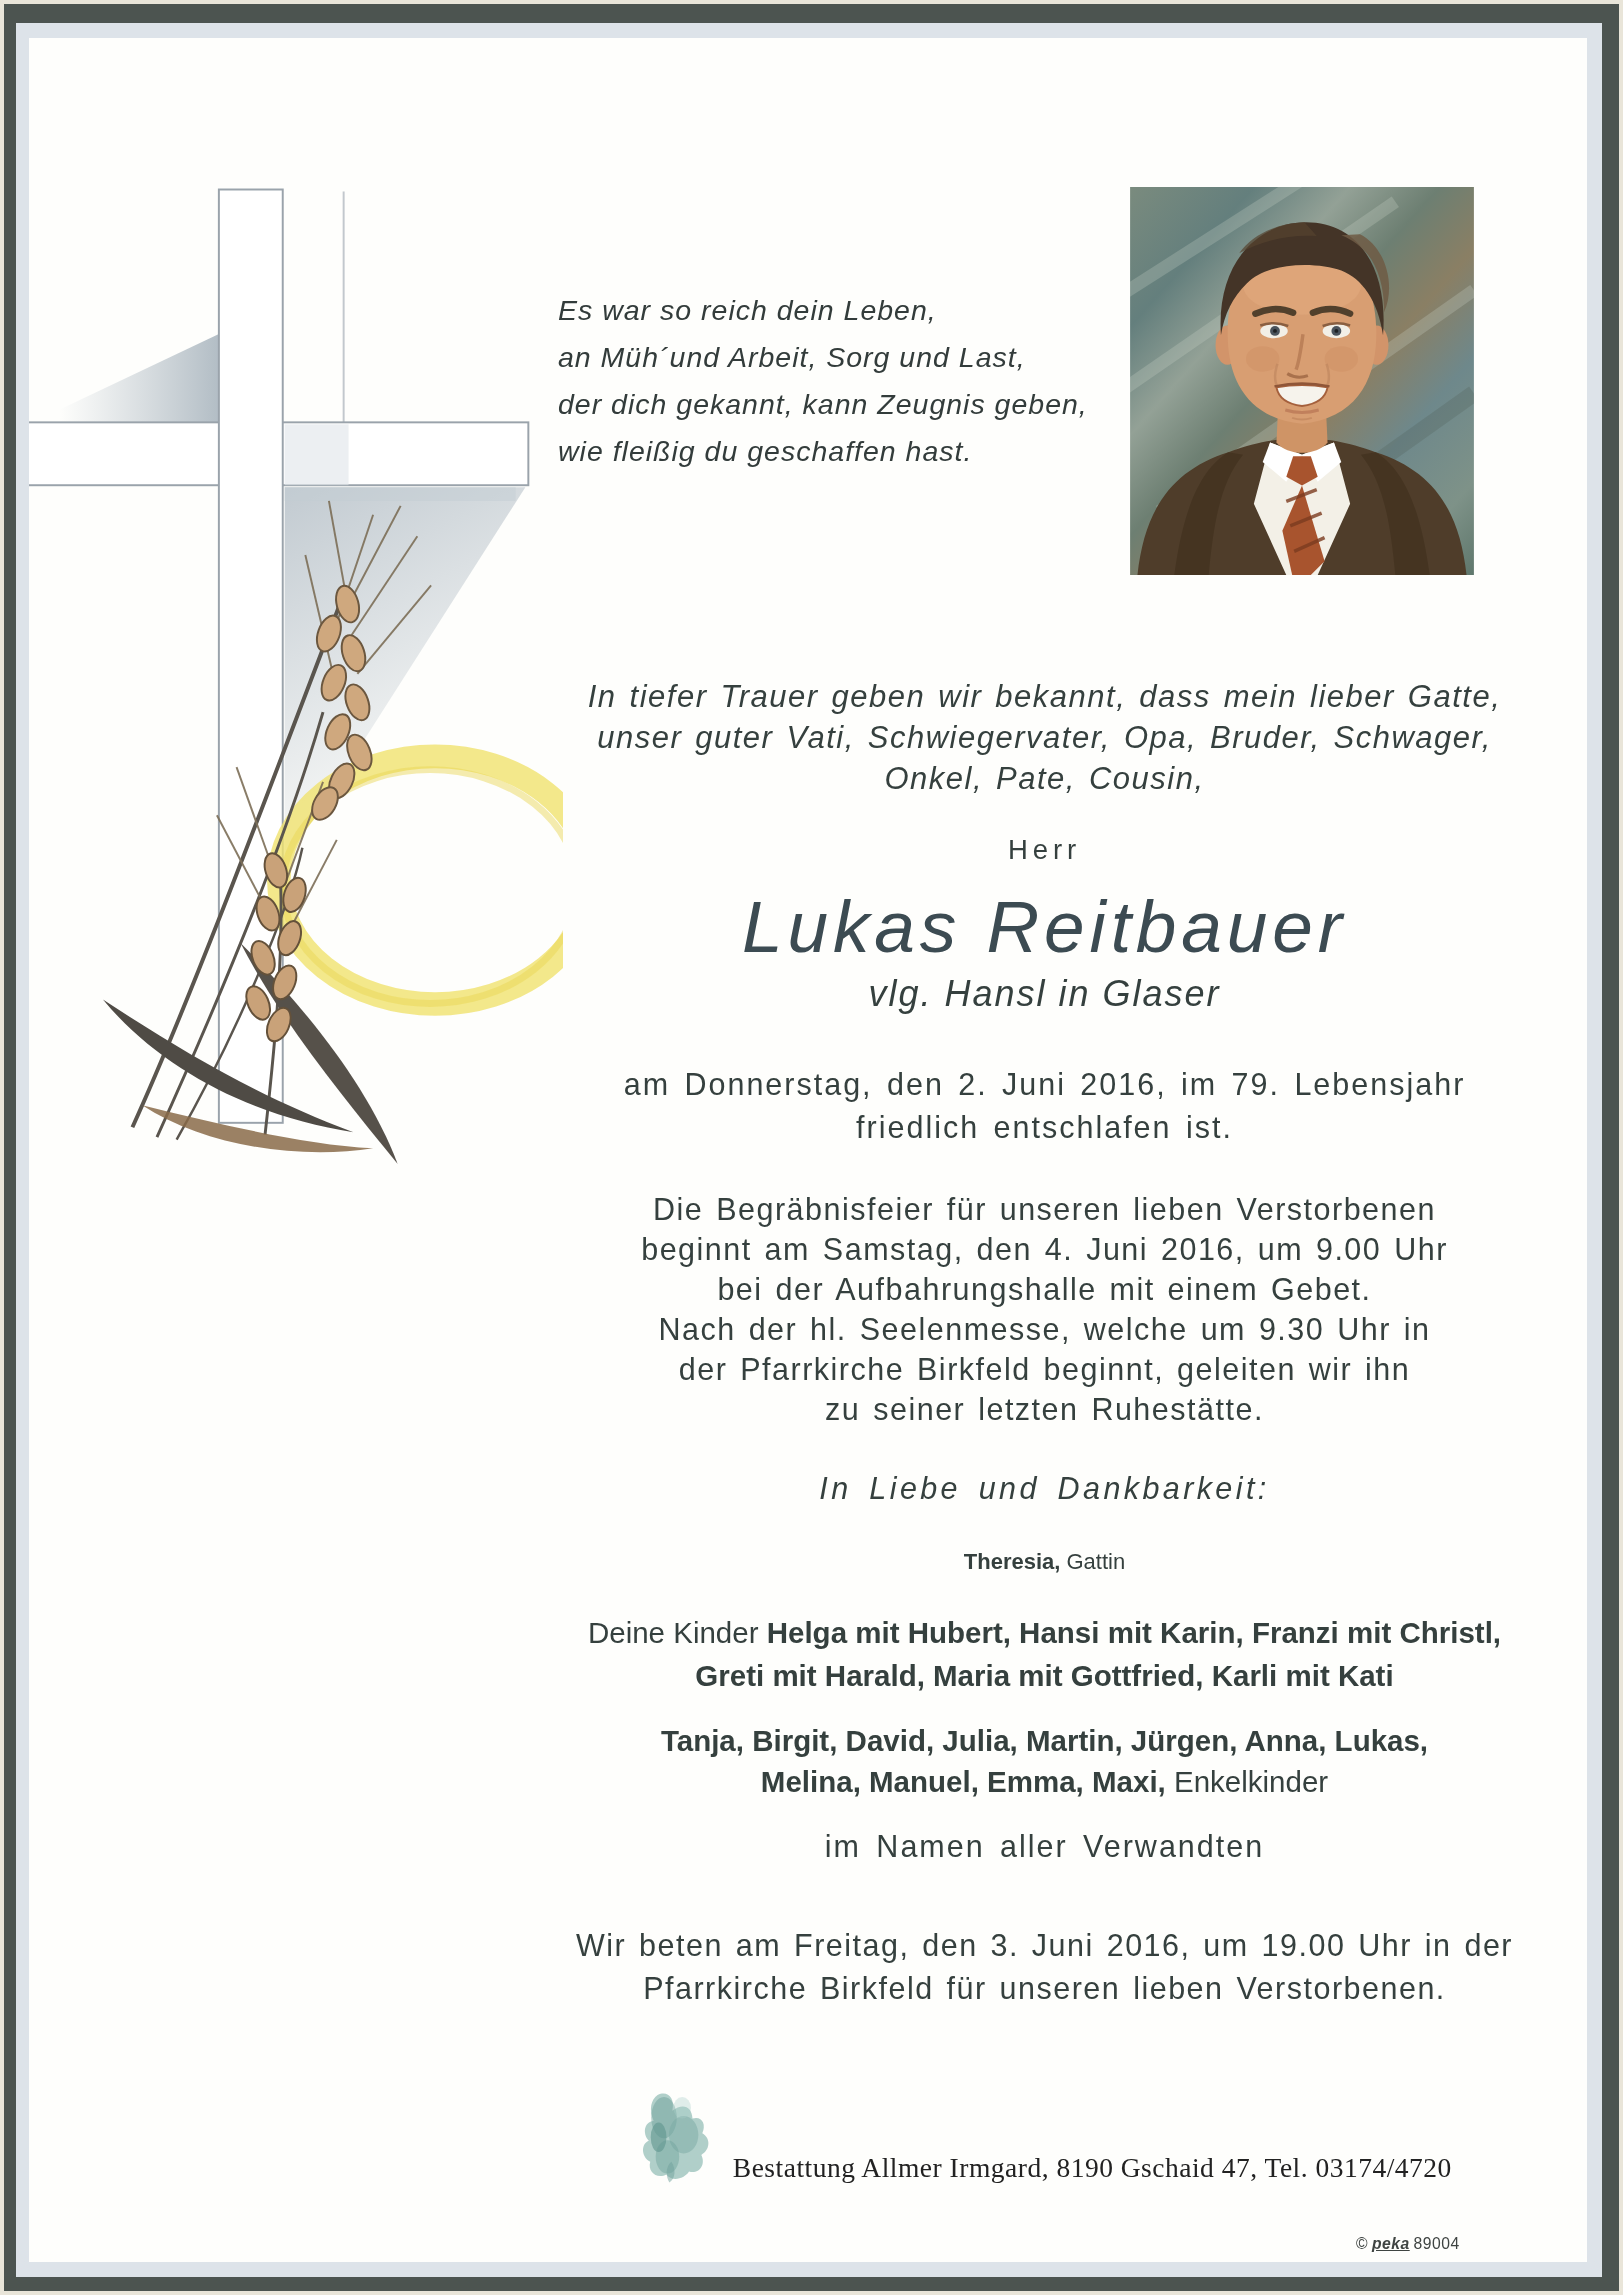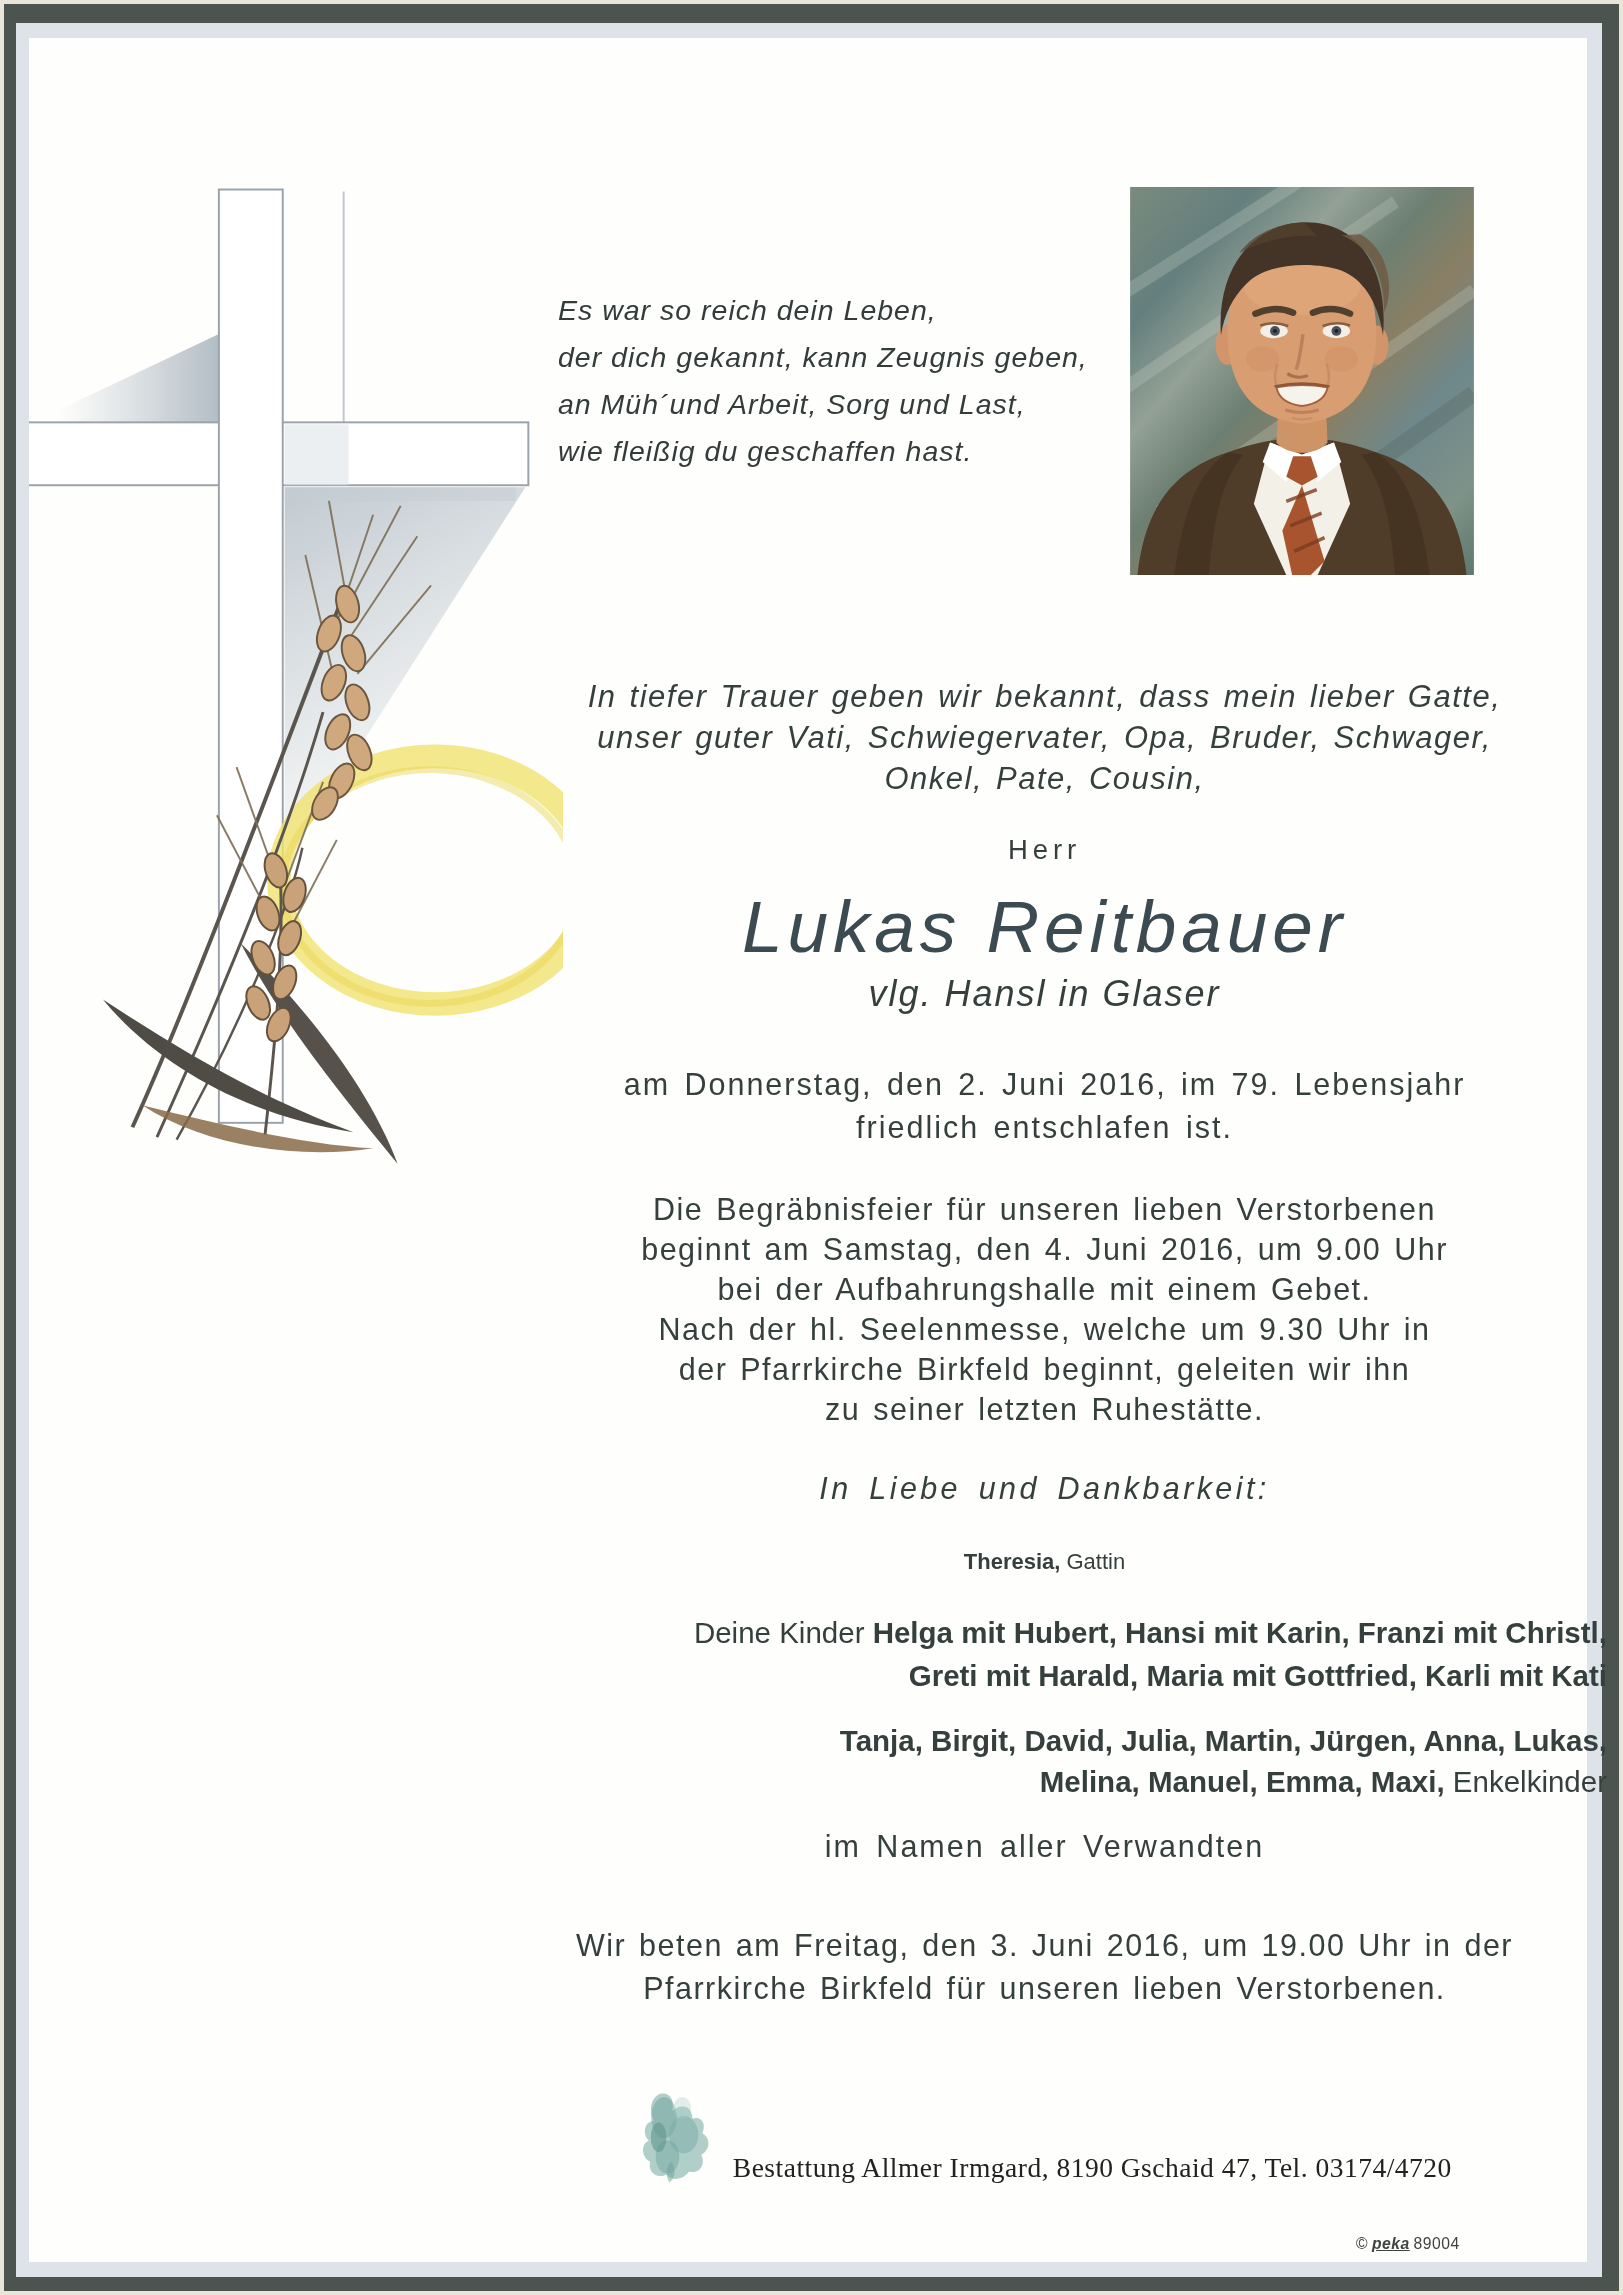--- a/index.html
+++ b/index.html
@@ -21,21 +21,21 @@
     font-size:28.5px;line-height:47px;font-style:italic;letter-spacing:1px;color:#333c3b;
   }
   .announce{top:676px;font-size:31px;line-height:41px;font-style:italic;letter-spacing:1.5px;word-spacing:2.9px;}
   .herr{top:834px;font-size:27.5px;letter-spacing:4.9px;}
   .deceased-name{top:885px;font-size:73px;line-height:84px;font-style:italic;letter-spacing:4.9px;color:#3c4b52;}
   .vulgo{top:972px;font-size:36px;line-height:44px;font-style:italic;letter-spacing:2px;}
   .death{top:1063px;font-size:30.5px;line-height:43px;letter-spacing:2px;word-spacing:3.9px;}
   .funeral{top:1189px;font-size:30.5px;line-height:40px;letter-spacing:1.5px;word-spacing:2.9px;}
   .gratitude{top:1471px;font-size:30.5px;font-style:italic;letter-spacing:3.4px;word-spacing:5.9px;}
   .fam{font-size:22px;}
-  .fam-n{font-size:29.5px;text-align:right;}
+  .fam-n{font-size:29.5px;}
   .wife{top:1549px;}
   .kids1{top:1616px;}
   .kids2{top:1659px;}
   .grand1{top:1724px;}
   .grand2{top:1765px;}
   .relatives{top:1829px;font-size:30.5px;letter-spacing:2px;word-spacing:4.9px;}
   .prayer{top:1924px;font-size:30.5px;line-height:43px;letter-spacing:1.5px;word-spacing:2.9px;}
   .b{font-weight:bold;}
   .footer-row{
     position:absolute;left:482px;top:2081px;width:1125px;height:103px;
@@ -204,22 +204,22 @@
   <path d="M300,360 Q288,396 306,416" stroke="#c08760" stroke-width="5" fill="none" opacity="0.7"></path>
   <path d="M400,360 Q412,396 394,416" stroke="#c08760" stroke-width="5" fill="none" opacity="0.7"></path>
   <path d="M298,408 Q350,398 402,408 Q396,440 350,446 Q304,440 298,408 Z" fill="#f6f3ec" stroke="#a5603c" stroke-width="4"></path>
   <path d="M294,406 Q350,394 406,406" stroke="#8f5638" stroke-width="5" fill="none"></path>
   <path d="M316,454 Q350,464 384,454" stroke="#c1805c" stroke-width="6" fill="none"></path>
   <path d="M330,470 Q350,477 370,470" stroke="#bc8159" stroke-width="4" fill="none" opacity="0.6"></path>
 </svg>
 
 <div class="poem">
   <div>Es war so reich dein Leben,</div>
+  <div>an Müh´und Arbeit, Sorg und Last,</div>
   <div>der dich gekannt, kann Zeugnis geben,</div>
-  <div>an Müh´und Arbeit, Sorg und Last,</div>
   <div>wie fleißig du geschaffen hast.</div>
 </div>
 
 <div class="col announce">
   <div>In tiefer Trauer geben wir bekannt, dass mein lieber Gatte,</div>
   <div>unser guter Vati, Schwiegervater, Opa, Bruder, Schwager,</div>
   <div>Onkel, Pate, Cousin,</div>
 </div>
 
 <div class="col herr">Herr</div>

